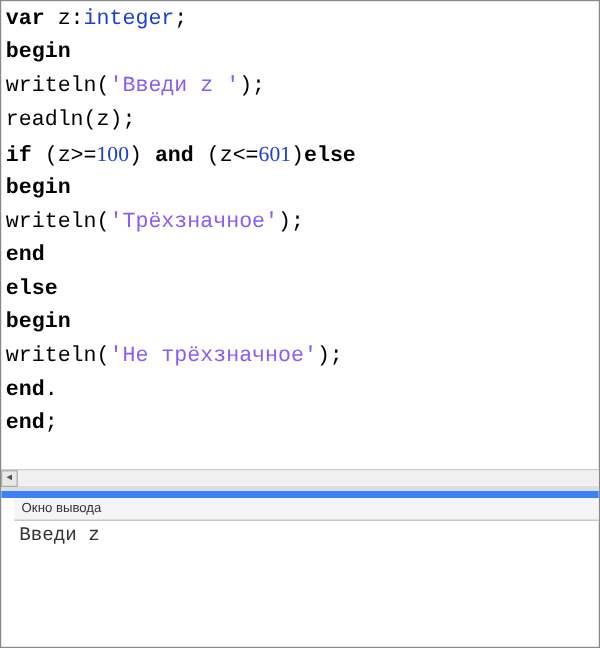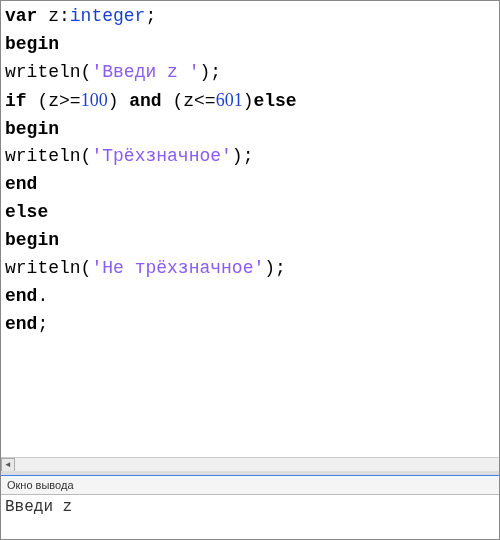--- a/index.html
+++ b/index.html
@@ -6,21 +6,21 @@
     body {
       font-family: 'Courier New', monospace;
       font-size: 18px;
       background: #fff;
       width: 500px;
       height: 540px;
       overflow: hidden;
       border: 1px solid #888;
     }
     .code-pane {
-      height: 474px;
+      height: 408px;
       overflow: auto;
       padding: 2px 4px;
       border-bottom: 4px solid #ddd;
       position: relative;
     }
     .code-line {
       line-height: 1.55;
       white-space: pre;
       color: #000;
     }
@@ -43,21 +43,22 @@
       width: 14px;
       height: 14px;
       background: #e8e8e8;
       border: 1px solid #aaa;
       font-size: 8px;
       line-height: 12px;
       text-align: center;
       color: #555;
     }
     .output-section {
-      border-top: 1px solid #3b82f6;
+      border-top: 6px solid #3b82f6;
+      padding-left: 11px;
     }
     .output-title {
       font-family: Tahoma, sans-serif;
       font-size: 11px;
       padding: 3px 6px;
       background: #f5f5f5;
       border-bottom: 1px solid #bbb;
       color: #333;
     }
     .output-body {
@@ -70,20 +71,21 @@
     .out-line { white-space: pre; }
   </style>
 </head>
 <body>
 
 <div class="code-pane">
   <div id="code-host">
       <div class="code-line"><span class="kw">var</span><span> z:</span><span class="type">integer</span><span>;</span></div>
       <div class="code-line"><span class="kw">begin</span></div>
       <div class="code-line"><span>writeln(</span><span class="str">'Введи z '</span><span>);</span></div>
+      <div class="code-line"><span>readln(z);</span></div>
       <div class="code-line"><span class="kw">if</span><span> (z&gt;=</span><span class="num">100</span><span>) </span><span class="kw">and</span><span> (z&lt;=</span><span class="num">601</span><span>)</span><span class="kw">else</span></div>
       <div class="code-line"><span class="kw">begin</span></div>
       <div class="code-line"><span>writeln(</span><span class="str">'Трёхзначное'</span><span>);</span></div>
       <div class="code-line"><span class="kw">end</span></div>
       <div class="code-line"><span class="kw">else</span></div>
       <div class="code-line"><span class="kw">begin</span></div>
       <div class="code-line"><span>writeln(</span><span class="str">'Не трёхзначное'</span><span>);</span></div>
       <div class="code-line"><span class="kw">end</span><span>.</span></div>
       <div class="code-line"><span class="kw">end</span><span>;</span></div>
     </div>

